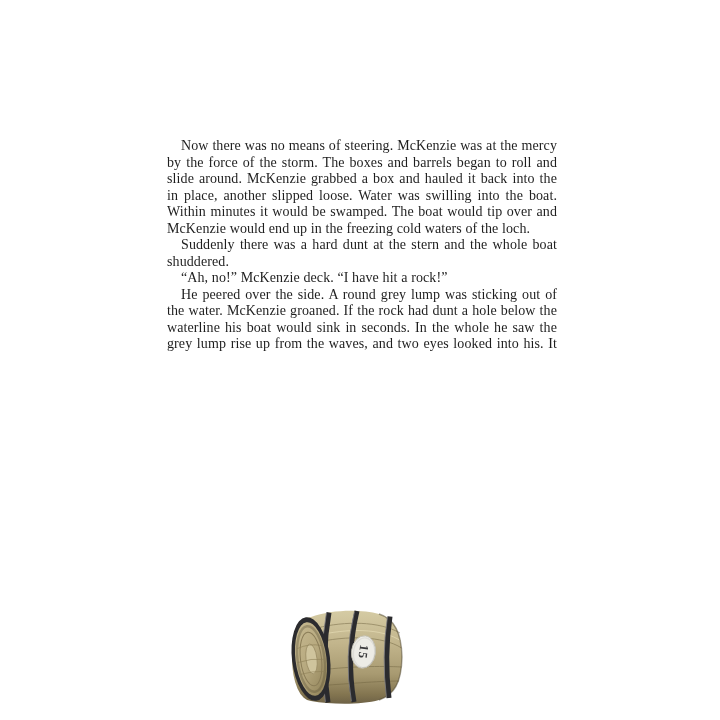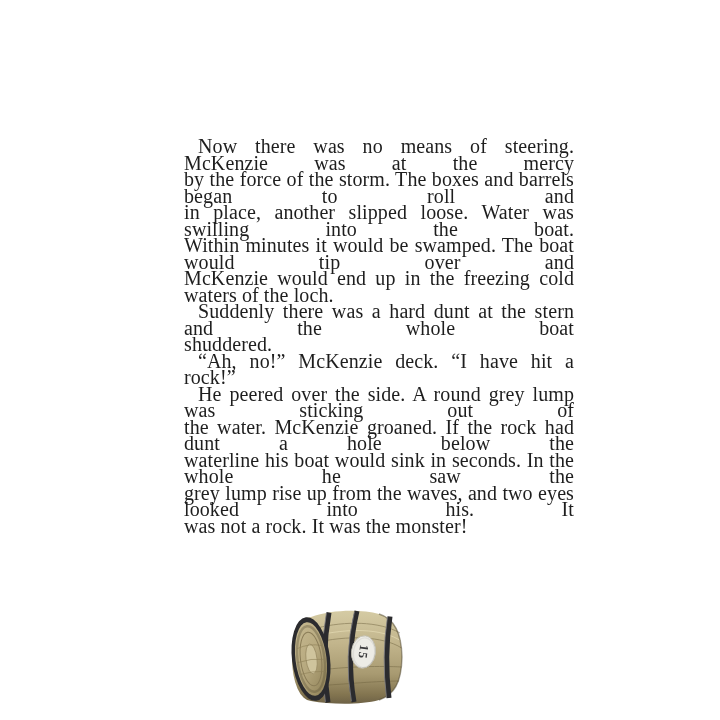--- a/index.html
+++ b/index.html
@@ -1,22 +1,22 @@
 <!DOCTYPE html>
 <html><head>
 <meta charset="utf-8">
 <style>
   html,body { margin:0; padding:0; background:#ffffff; }
   .page {
     position:relative; width:720px; height:720px; background:#ffffff;
     overflow:hidden; font-family:"Liberation Serif", serif;
   }
   .textblock {
-    position:absolute; left:184px; top:138px; width:390px;
-    font-size:20px; line-height:16.5px; color:#1e1e1e;
+    position:absolute; left:167px; top:138px; width:390px;
+    font-size:14px; line-height:16.5px; color:#1e1e1e;
     letter-spacing:0.1px;
   }
   .ln { text-align:justify; text-align-last:justify; }
   .ln.end { text-align-last:left; }
   .ln.first { text-indent:14px; }
   .barrel {
     position:absolute; left:287px; top:608px; width:126px; height:100px;
   }
   .lbl-text {
     font-family:"Liberation Serif", serif; font-size:12.5px;
@@ -24,31 +24,31 @@
   }
 </style>
 </head>
 <body>
 
 <div class="page">
 
   <div class="textblock">
     <div class="ln first">Now there was no means of steering. McKenzie was at the mercy</div>
     <div class="ln">by the force of the storm. The boxes and barrels began to roll and</div>
+    <div class="ln">slide around. McKenzie grabbed a box and hauled it back into the</div>
     <div class="ln">in place, another slipped loose. Water was swilling into the boat.</div>
     <div class="ln">Within minutes it would be swamped. The boat would tip over and</div>
     <div class="ln end">McKenzie would end up in the freezing cold waters of the loch.</div>
     <div class="ln first">Suddenly there was a hard dunt at the stern and the whole boat</div>
     <div class="ln end">shuddered.</div>
     <div class="ln first end">“Ah, no!” McKenzie deck. “I have hit a rock!”</div>
     <div class="ln first">He peered over the side. A round grey lump was sticking out of</div>
     <div class="ln">the water. McKenzie groaned. If the rock had dunt a hole below the</div>
     <div class="ln">waterline his boat would sink in seconds. In the whole he saw the</div>
     <div class="ln">grey lump rise up from the waves, and two eyes looked into his. It</div>
-    <div class="ln end">was not a rock. It was the monster!</div>
   </div>
 
   <svg class="barrel" viewBox="0 0 126 100" xmlns="http://www.w3.org/2000/svg" aria-hidden="true">
     <defs>
       <linearGradient id="woodGrad" x1="0" y1="0" x2="0" y2="1">
         <stop offset="0" stop-color="#d5cba4"></stop>
         <stop offset="0.35" stop-color="#c2b58c"></stop>
         <stop offset="0.68" stop-color="#a89a71"></stop>
         <stop offset="0.9" stop-color="#837550"></stop>
         <stop offset="1" stop-color="#6e6246"></stop>

